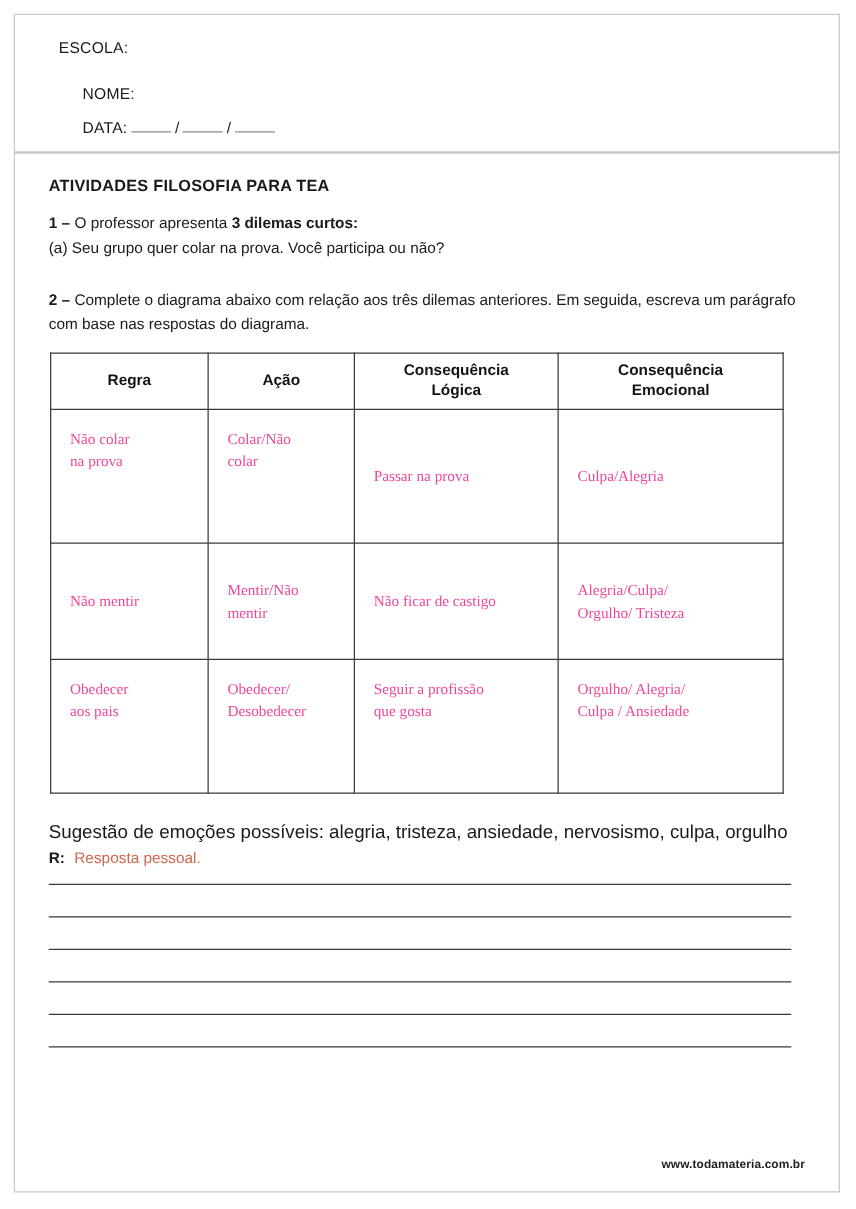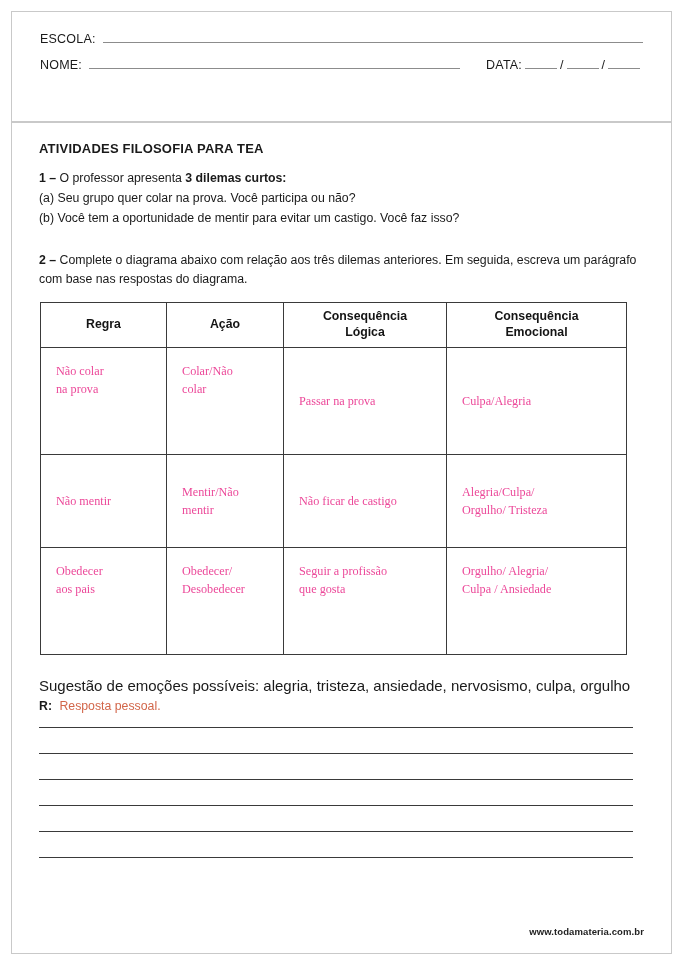--- a/index.html
+++ b/index.html
@@ -39,20 +39,21 @@
     letter-spacing: -0.3px;
     color: #111;
     margin-bottom: 17px;
   }
   .field-row {
     display: flex;
     align-items: baseline;
     font-size: 12.5px;
     color: #1a1a1a;
     margin-bottom: 11px;
+    flex-direction: column;
   }
   .field-label {
     white-space: nowrap;
     letter-spacing: 0.2px;
   }
   .rule {
     border-bottom: 1px solid #8c8c8c;
     flex: 1 1 auto;
     margin-left: 7px;
     height: 11px;
@@ -198,21 +199,20 @@
   <div class="content">
 
     <div class="doc-title">ATIVIDADES FILOSOFIA PARA TEA</div>
 
     <p class="q-line">
       <span class="q-num">1 –</span>
       <span>O professor apresenta</span>
       <span class="q-strong">3 dilemas curtos:</span>
     </p>
     <p class="q-line">(a) Seu grupo quer colar na prova. Você participa ou não?</p>
-    <p class="q-line">(b) Você tem a oportunidade de mentir para evitar um castigo. Você faz isso?</p>
 
     <p class="q2">
       <span class="q-num">2 –</span>
       <span>Complete o diagrama abaixo com relação aos três dilemas anteriores. Em seguida, escreva um parágrafo com base nas respostas do diagrama.</span>
     </p>
 
     <table class="diagram">
       <colgroup>
         <col class="c1">
           <col class="c2">

